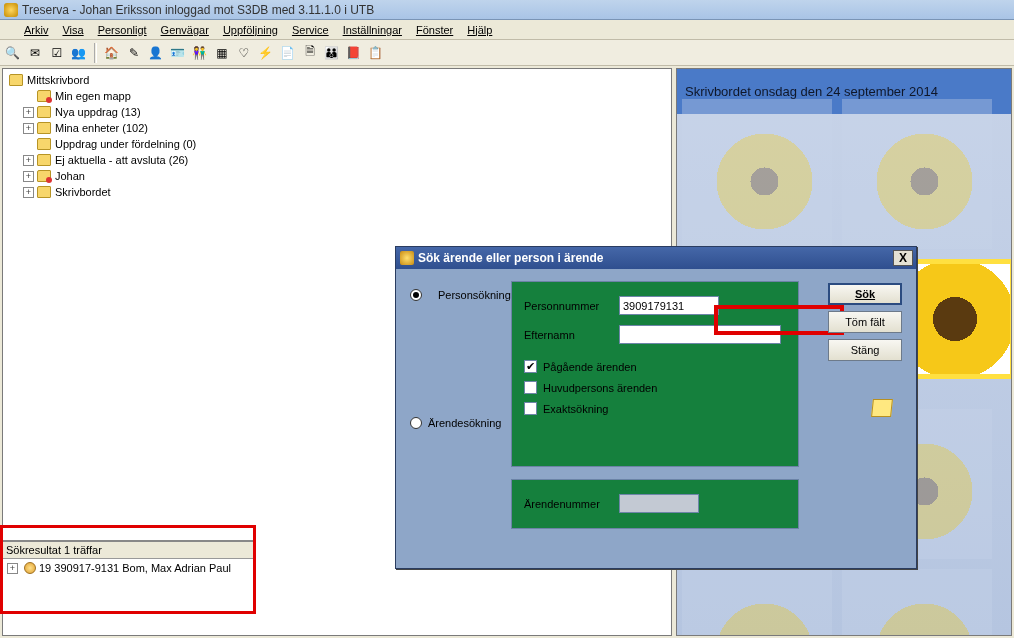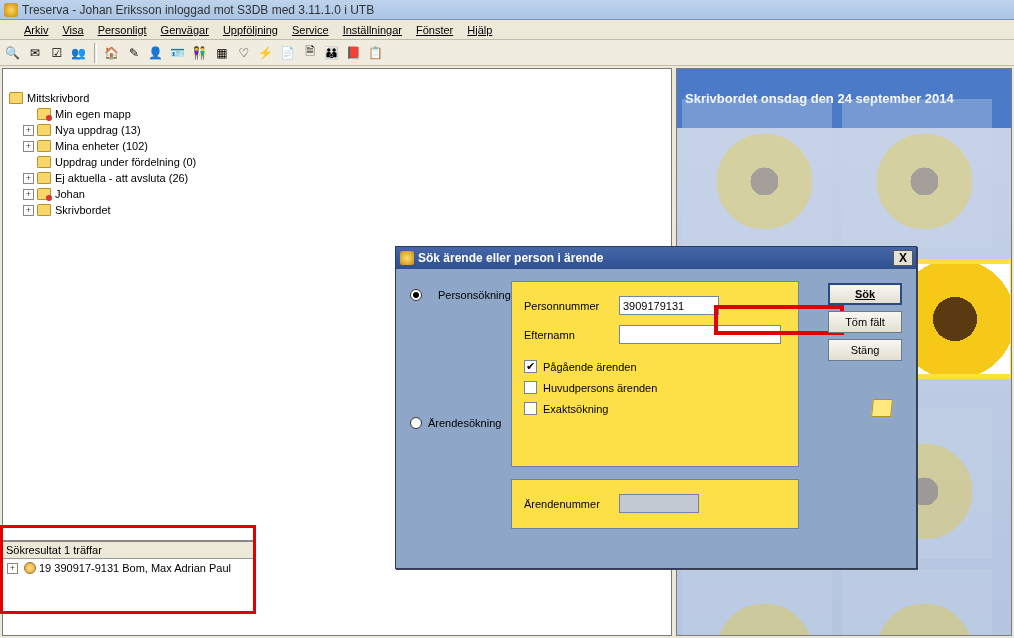--- a/index.html
+++ b/index.html
@@ -57,21 +57,21 @@
     top: 66px; left: 0; right: 0; bottom: 0;
   }
   .treepane {
     width: 670px;
     background: #fff;
     border: 1px solid #7a7a7a;
     margin: 2px;
     position: relative;
     overflow: hidden;
   }
-  .tree { padding: 21px 6px; }
+  .tree { padding: 3px 6px; }
   .treerow { display: flex; align-items: center; height: 16px; }
   .exp { width: 11px; height: 11px; border: 1px solid #888; font-size: 9px; line-height: 9px; text-align: center; margin-right: 3px; color: #444; background: #fff; }
   .spacer { width: 14px; display: inline-block; }
   .foldicon { width: 14px; height: 12px; background: #f7d66b; border: 1px solid #b79425; margin-right: 4px; border-radius: 2px 1px 1px 1px; position: relative; }
   .foldicon.red::after { content:""; position:absolute; width:6px;height:6px; background:#d33; border-radius:50%; right:-2px; bottom:-2px;}
   .searchresult {
     position: absolute;
     left: 2px;
     top: 540px;
     width: 253px;
@@ -95,24 +95,24 @@
   .rightpane {
     flex: 1;
     background: linear-gradient(#c7d3e8,#b5c5e0);
     margin: 2px;
     border: 1px solid #7a7a7a;
     position: relative;
     overflow: hidden;
   }
   .rp-title {
     background: #4a7ac8;
-    color: #ffffff;
-    font-weight: bold;
+    color: #0f172a;
+    font-weight: normal;
     font-size: 13px;
-    padding: 22px 8px;
+    padding: 15px 8px;
   }
   .sunflower-tile {
     position:absolute;
     width:150px;height:150px;
     background: radial-gradient(circle at 55% 55%, #6a4510 0 14px, #f6d020 14px 48px, transparent 48px), #c8d5ea;
     opacity: 0.35;
   }
   .sf-highlighted {
     opacity: 1;
     border: 5px solid #ffe040;
@@ -154,21 +154,21 @@
   .dlg-body { position: relative; padding: 12px; height: calc(100% - 22px); }
   .radio-row { display:flex; align-items:center; gap:6px; margin-bottom:38px;}
   .radio {
     width:12px;height:12px;border:1px solid #333;border-radius:50%;background:#fff;
     display:inline-flex;align-items:center;justify-content:center;
   }
   .radio.checked::after { content:"";width:6px;height:6px;background:#000;border-radius:50%; }
   .fieldset {
     position: absolute;
     border: 1px solid #6b83a6;
-    background: #fde047;
+    background: #15803d;
   }
   .fs-top { left: 115px; top: 12px; width: 288px; height: 186px; padding: 14px 12px; }
   .fs-bot { left: 115px; top: 210px; width: 288px; height: 50px; padding: 14px 12px; }
   .frow { display:flex; align-items:center; margin-bottom: 10px; }
   .flabel { width: 95px; }
   .tinput {
     width: 162px; height: 19px;
     background: #fff;
     border: 1px solid #6d85a8;
     padding: 1px 3px;

